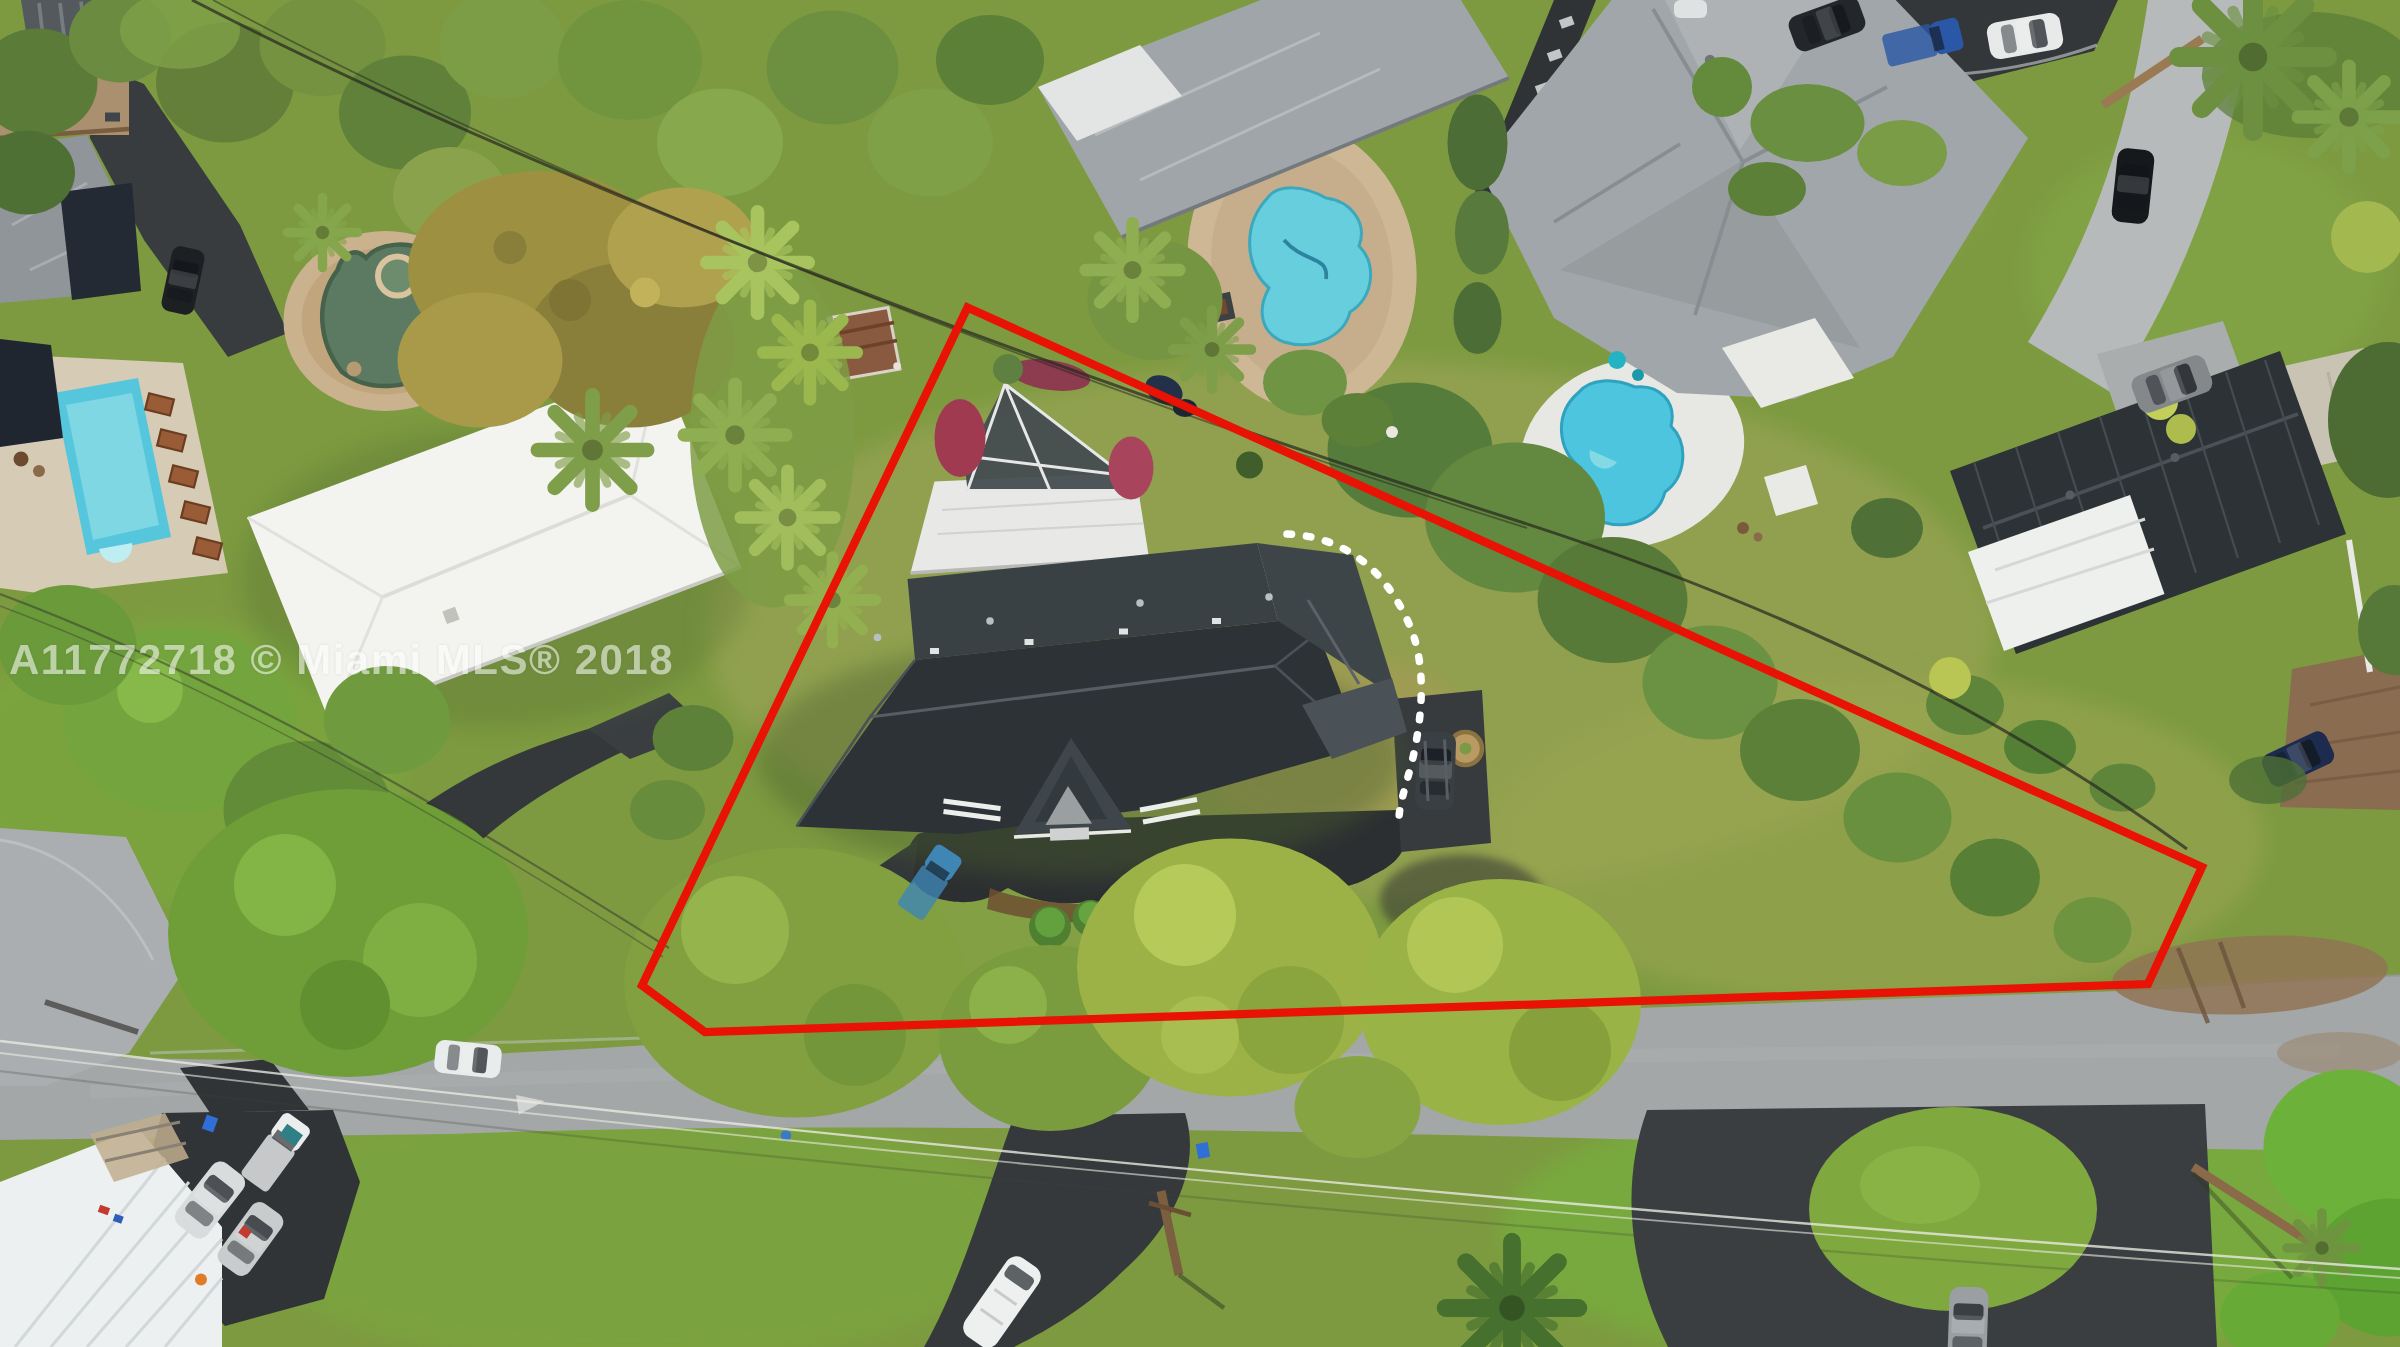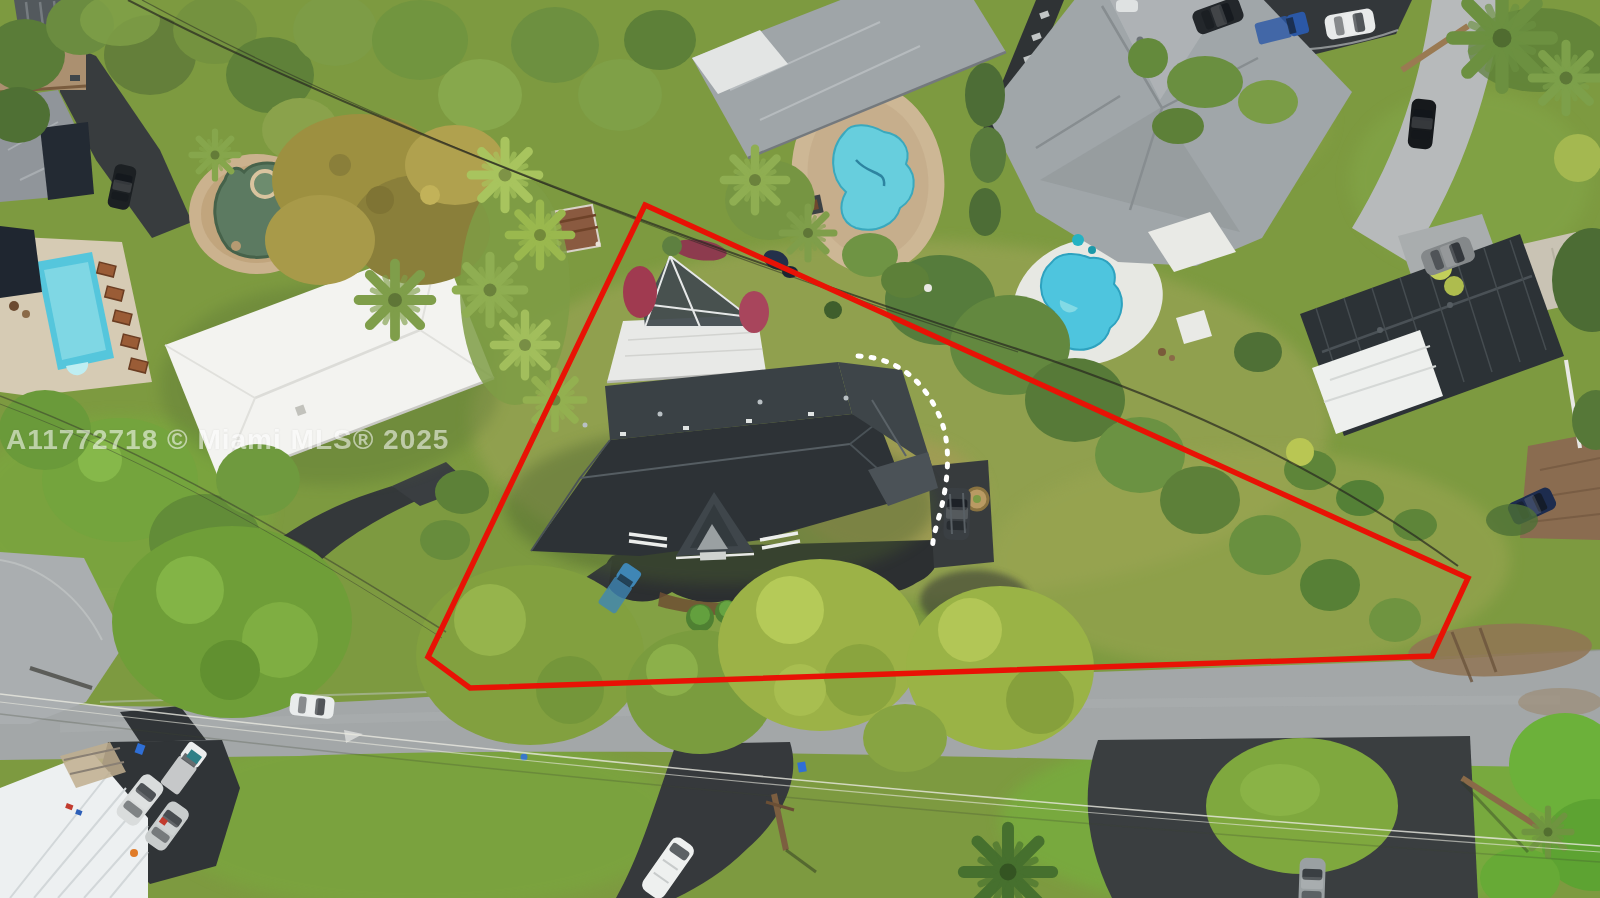--- a/index.html
+++ b/index.html
@@ -469,14 +469,14 @@
     <path d="M786 850 L816 872" stroke="#2e381f" stroke-width="3" opacity=".5"></path>
     <path d="M30 668 L92 688" stroke="#3a3a34" stroke-width="4" opacity=".7"></path>
   </g>
 
   <g>
     <polygon fill="none" style="stroke:var(--boundary)" stroke-width="5.5" stroke-linejoin="miter" points="645,205 1468,578 1432,656 470,688 428,657"></polygon>
     <path fill="none" style="stroke:var(--dash)" stroke-width="5" stroke-dasharray="3 10" stroke-linecap="round" d="M 858 356 C 906 358 930 392 941 420 C 951 446 948 478 942 505 C 937 526 931 540 933 552"></path>
   </g>
 </svg>
 
-<div class="watermark">A11772718 © Miami MLS® 2025</div>
+<div class="watermark">A11772718 © Miami MLS® 2018</div>
 </div>
 
 </body></html>

